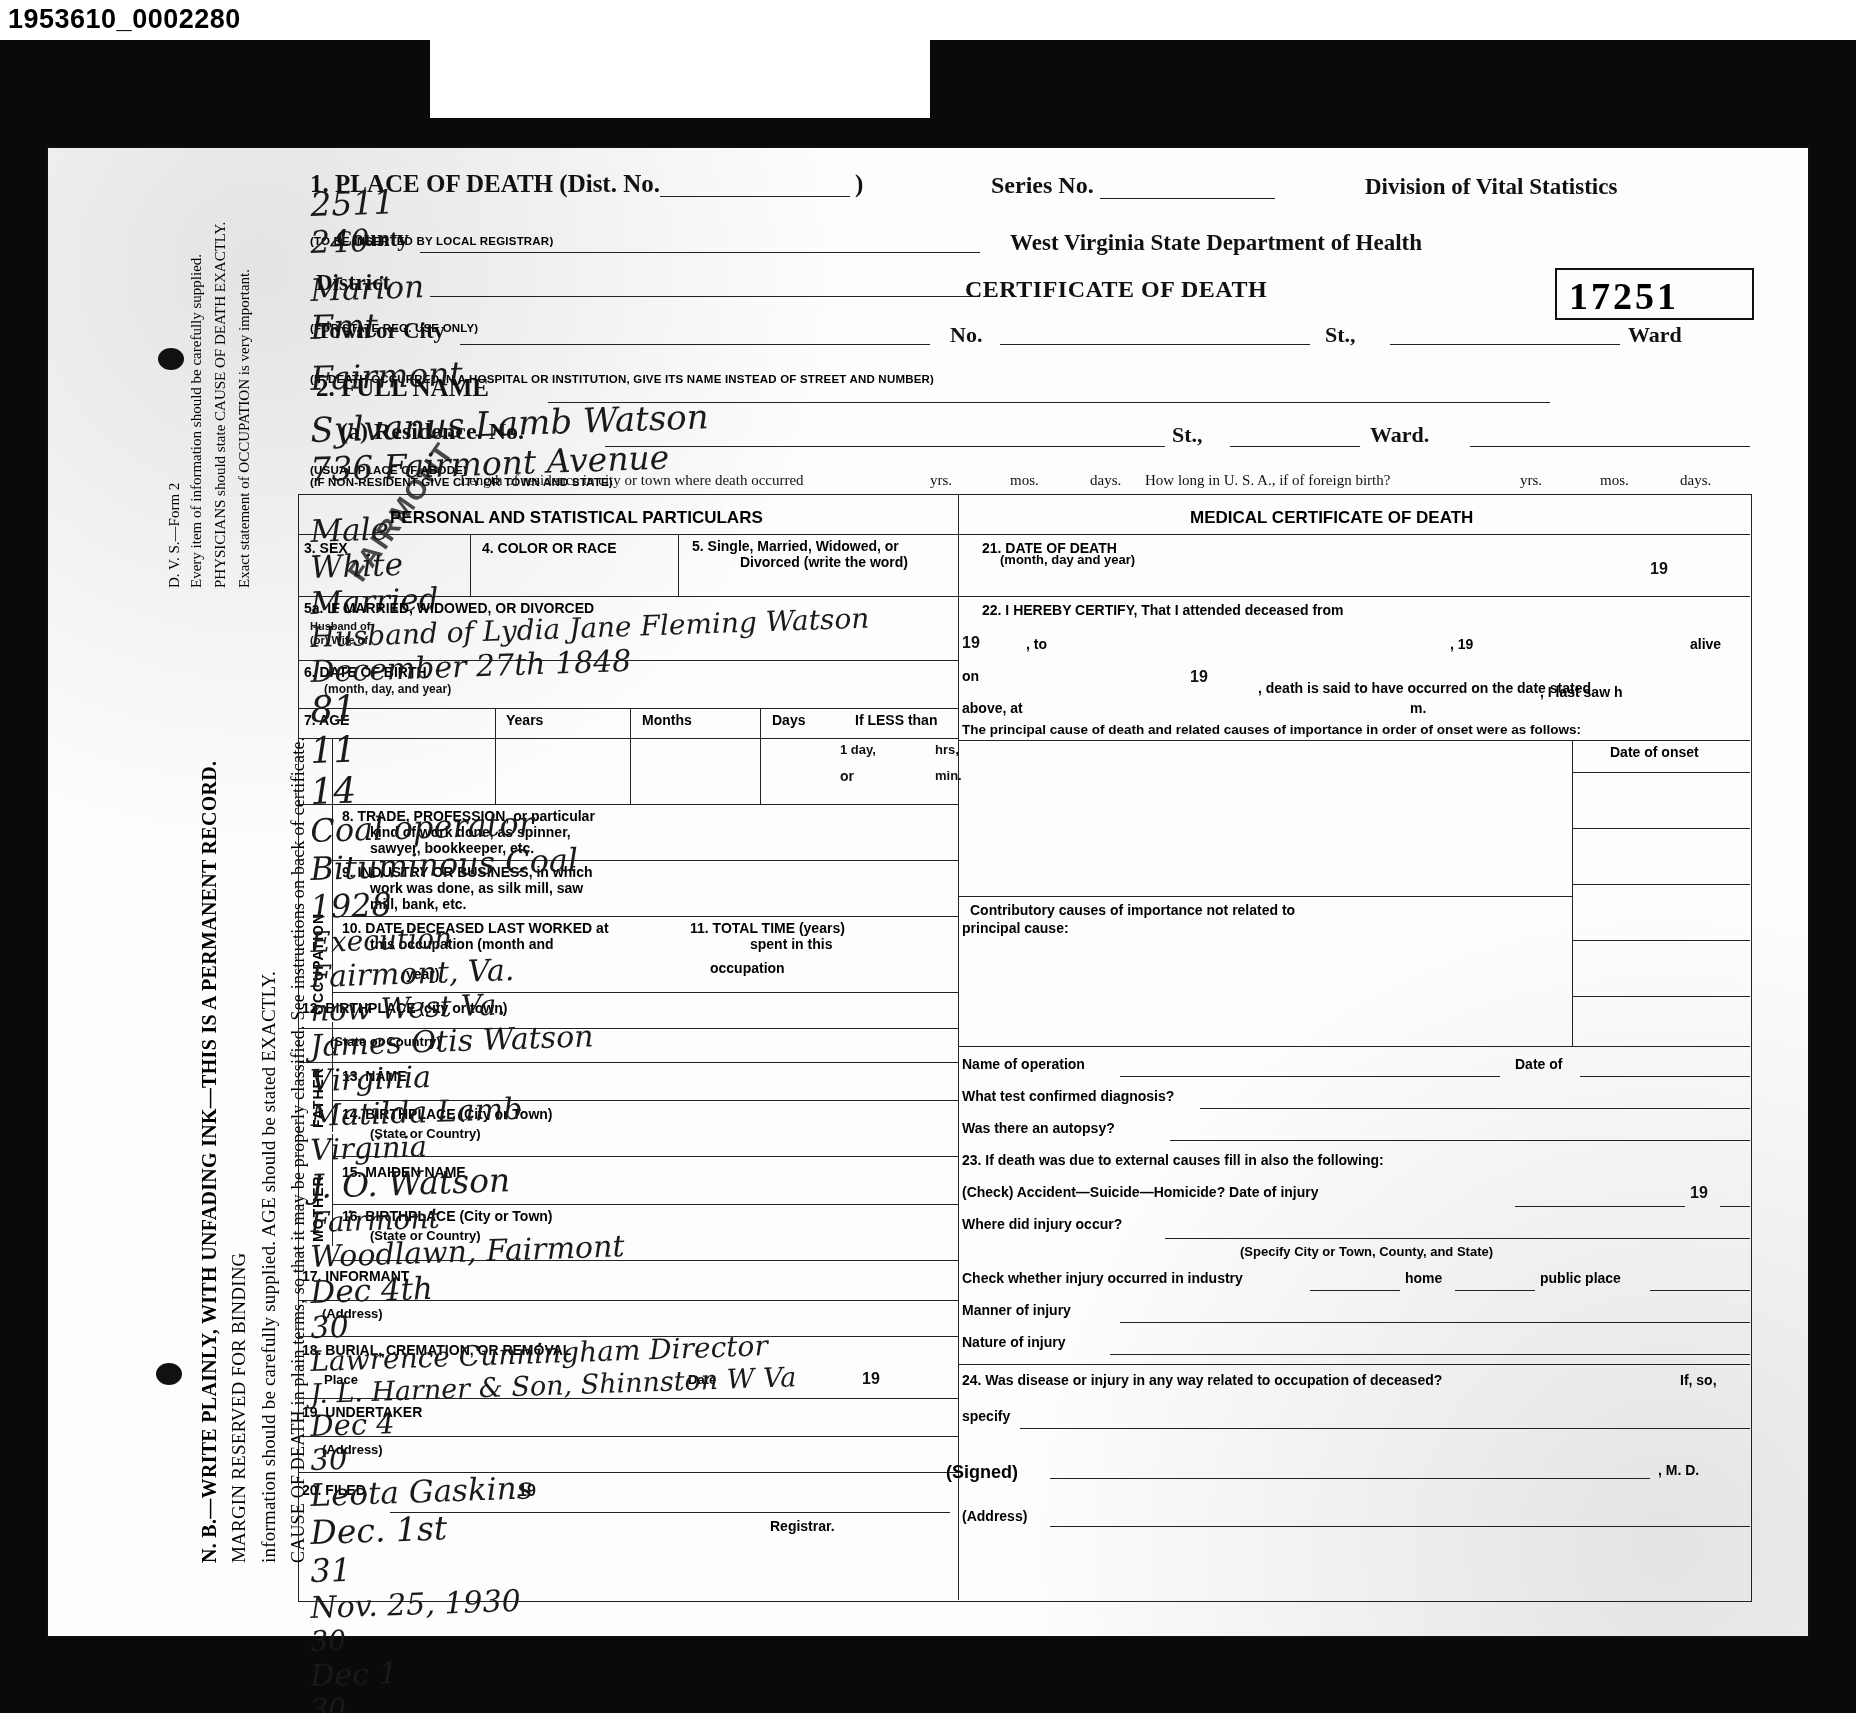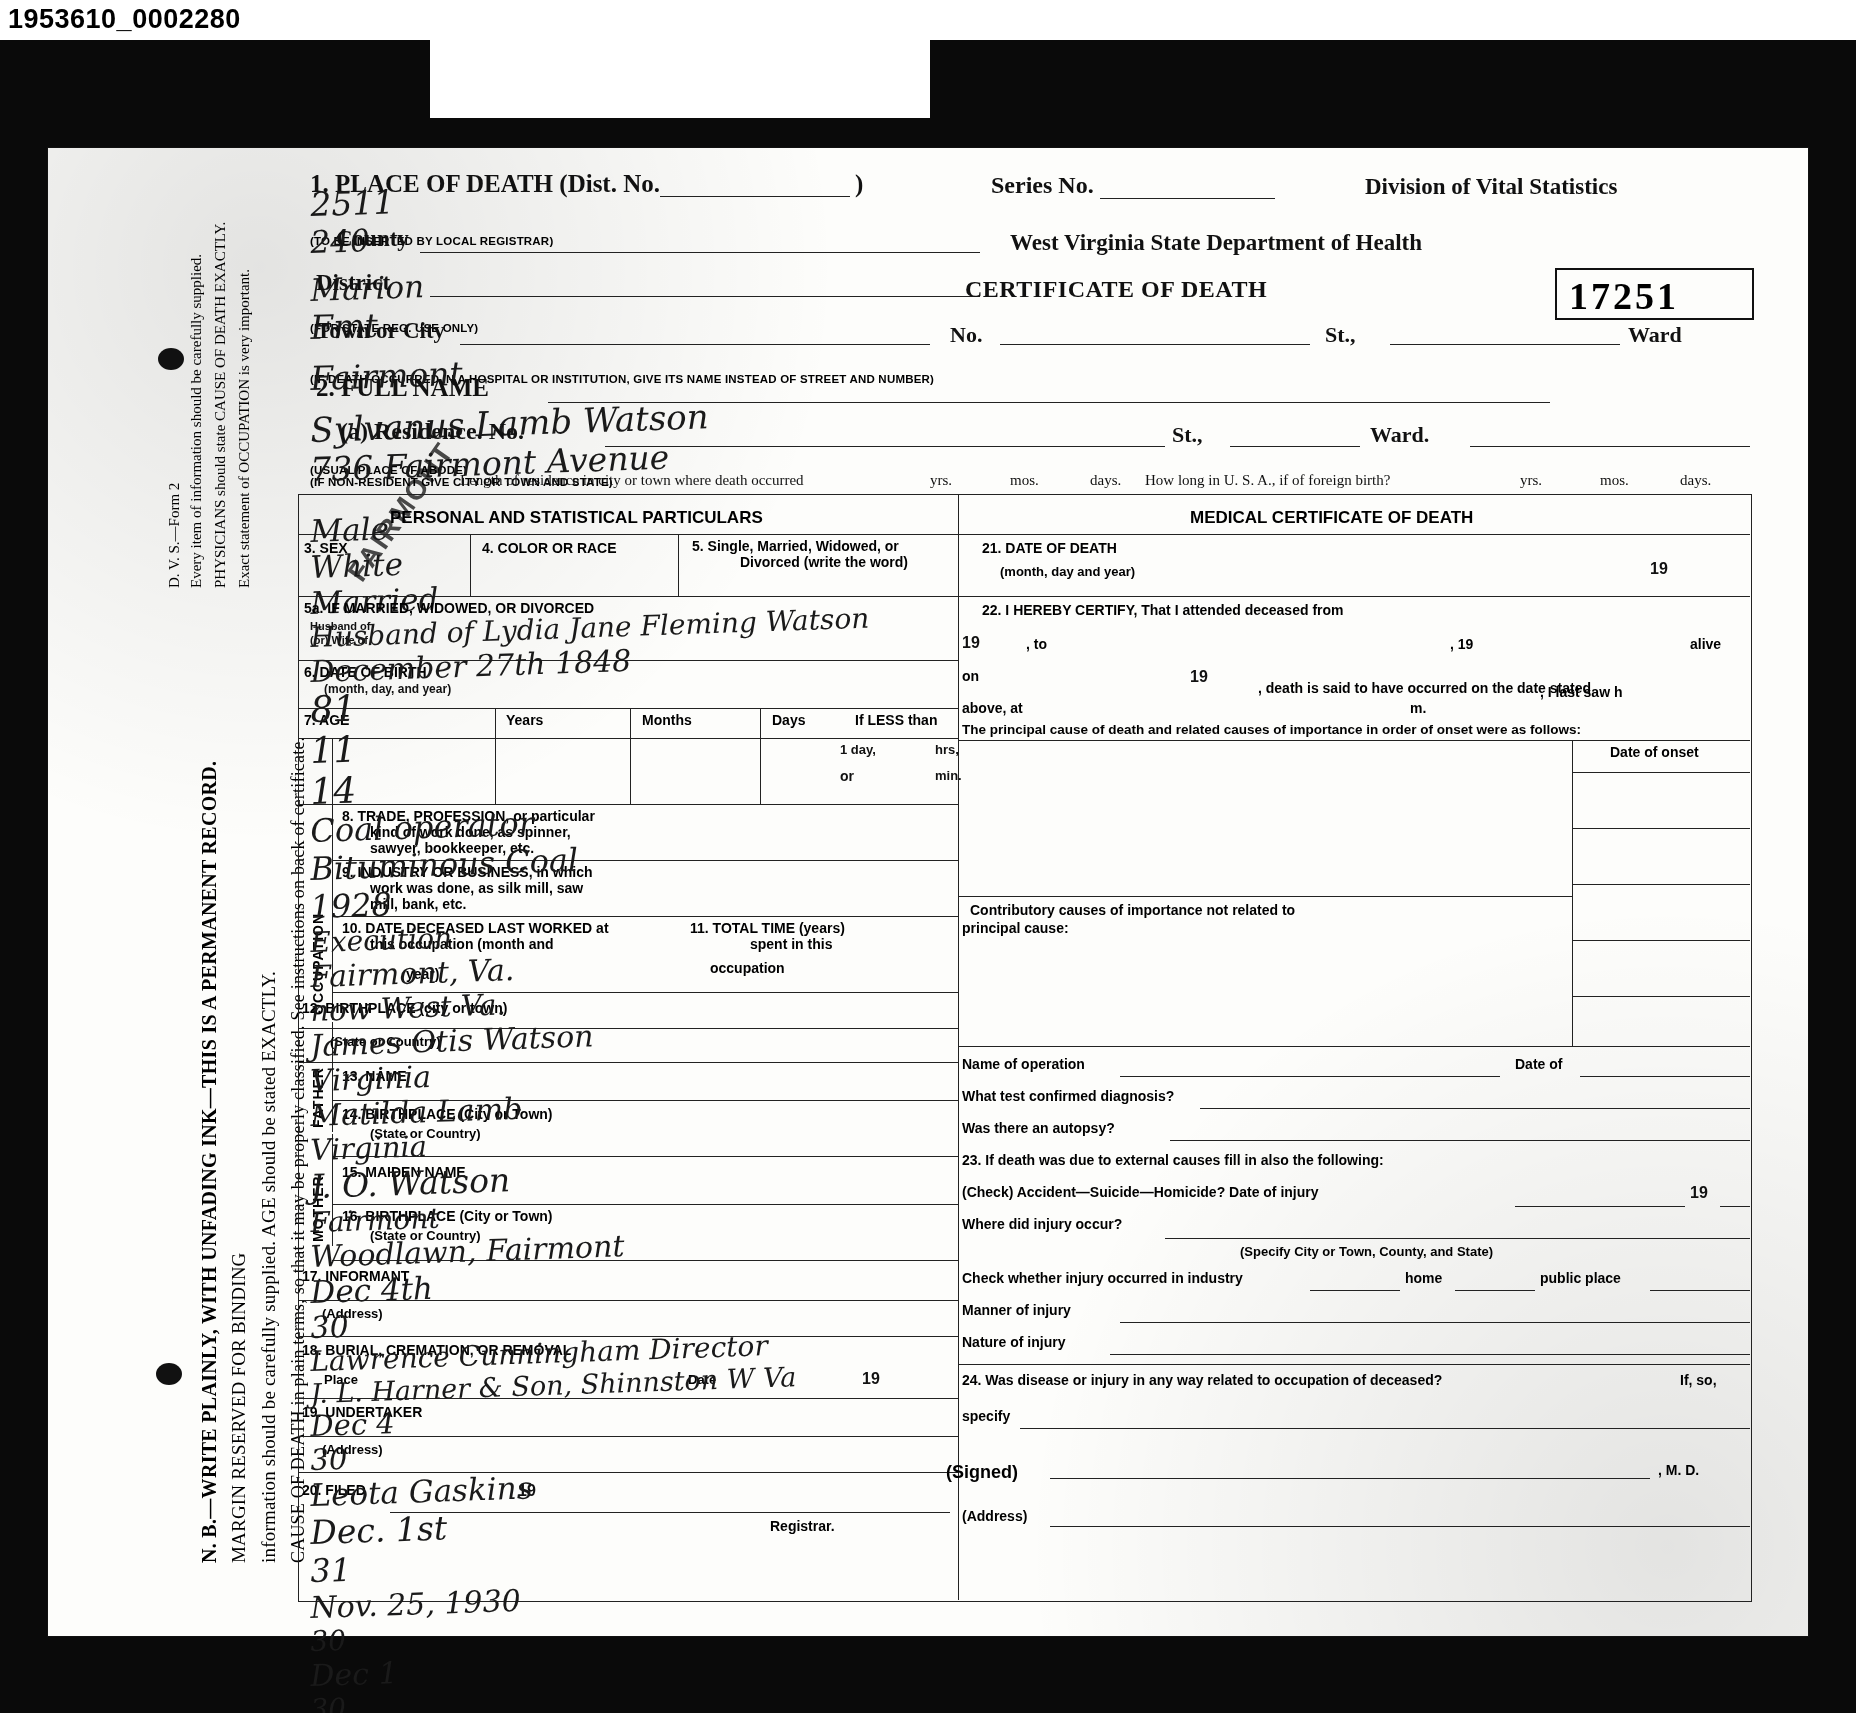--- a/index.html
+++ b/index.html
@@ -250,21 +250,21 @@
       <div class="cap" style="position:absolute;left:-8px;top:1322px;font-size:14px;">20. FILED</div>
       <div class="hand" style="left:88px;top:1312px;font-size:29px;">Dec 4</div>
       <div class="txt" style="left:208px;top:1322px;font-size:16px;font-family:'Liberation Sans',sans-serif;font-weight:bold;">19</div>
       <div class="hand" style="left:234px;top:1312px;font-size:29px;">30</div>
       <div class="hand" style="left:300px;top:1308px;font-size:31px;">Leota Gaskins</div>
       <div class="ln" style="left:80px;top:1352px;width:560px;"></div>
       <div class="cap" style="position:absolute;left:460px;top:1358px;font-size:14px;">Registrar.</div>
 
       <div class="hline" style="left:648px;top:436px;width:792px;"></div>
       <div class="cap" style="position:absolute;left:672px;top:380px;font-size:14px;">21.  DATE OF DEATH</div>
-      <div class="cap" style="position:absolute;left:690px;top:404px;font-size:13px;">(month, day and year)</div>
+      <div class="cap" style="position:absolute;left:690px;top:392px;font-size:13px;">(month, day and year)</div>
       <div class="hand" style="left:900px;top:376px;font-size:33px;">Dec. 1st</div>
       <div class="txt" style="left:1340px;top:400px;font-size:16px;font-family:'Liberation Sans',sans-serif;font-weight:bold;">19</div>
       <div class="hand" style="left:1370px;top:388px;font-size:32px;">31</div>
 
       <div class="cap" style="position:absolute;left:672px;top:442px;font-size:14px;">22.   I HEREBY CERTIFY, That I attended deceased from</div>
       <div class="hand" style="left:1250px;top:424px;font-size:30px;">Nov. 25, 1930</div>
       <div class="txt" style="left:652px;top:474px;font-size:16px;font-family:'Liberation Sans',sans-serif;font-weight:bold;">19</div>
       <div class="hand" style="left:678px;top:464px;font-size:28px;">30</div>
       <div class="cap" style="position:absolute;left:716px;top:476px;font-size:14px;">, to</div>
       <div class="hand" style="left:840px;top:460px;font-size:30px;">Dec 1</div>

